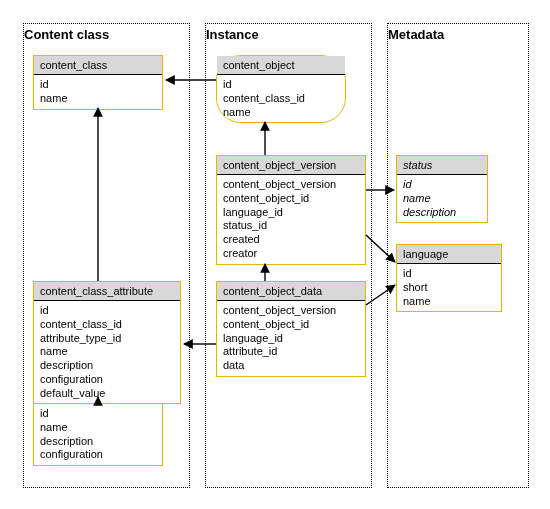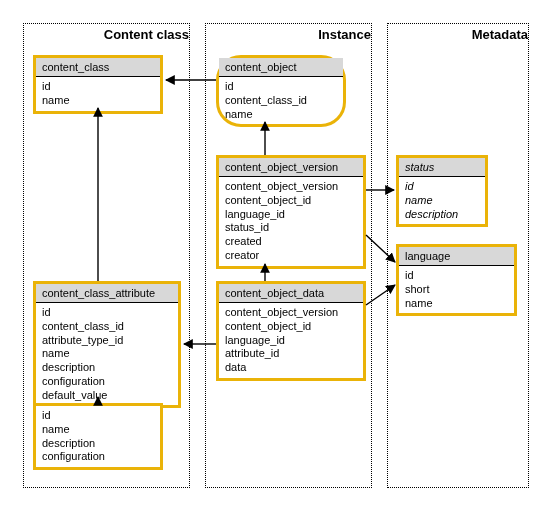--- a/index.html
+++ b/index.html
@@ -14,27 +14,27 @@
   }
   .zone {
     position: absolute;
     border: 1px dotted #000;
   }
   .zone-title {
     position: absolute;
     top: 3px;
     left: 0;
     right: 0;
-    text-align: right;
+    text-align: left;
     font-weight: bold;
     font-size: 13px;
   }
   .entity {
     position: absolute;
-    border: 3px solid #eab308;
+    border: 1px solid #eab308;
     background: #fff;
     box-sizing: border-box;
   }
   .entity-header {
     background: #d8d8d8;
     border-bottom: 1px solid #000;
     padding: 3px 6px;
     font-weight: normal;
   }
   .entity-fields {
@@ -127,21 +127,21 @@
 
 <div class="entity" style="left:396px; top:155px; width:92px;font-style:italic;">
   <div class="entity-header">status</div>
   <div class="entity-fields">
     <div>id</div>
     <div>name</div>
     <div>description</div>
   </div>
 </div>
 
-<div class="entity" style="left:396px; top:244px; width:121px;">
+<div class="entity" style="left:396px; top:244px; width:106px;">
   <div class="entity-header">language</div>
   <div class="entity-fields">
     <div>id</div>
     <div>short</div>
     <div>name</div>
   </div>
 </div>
 
 <svg class="rels" width="550" height="509">
   <defs>

